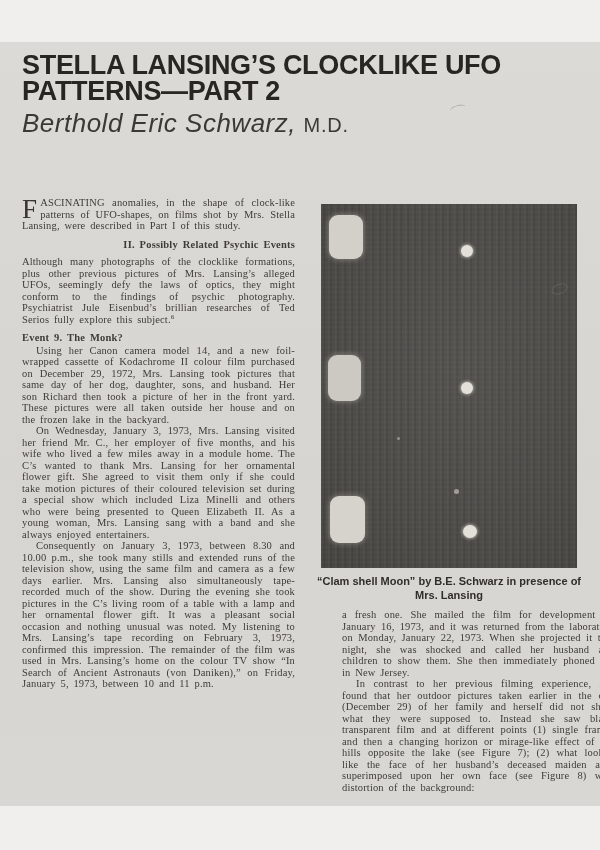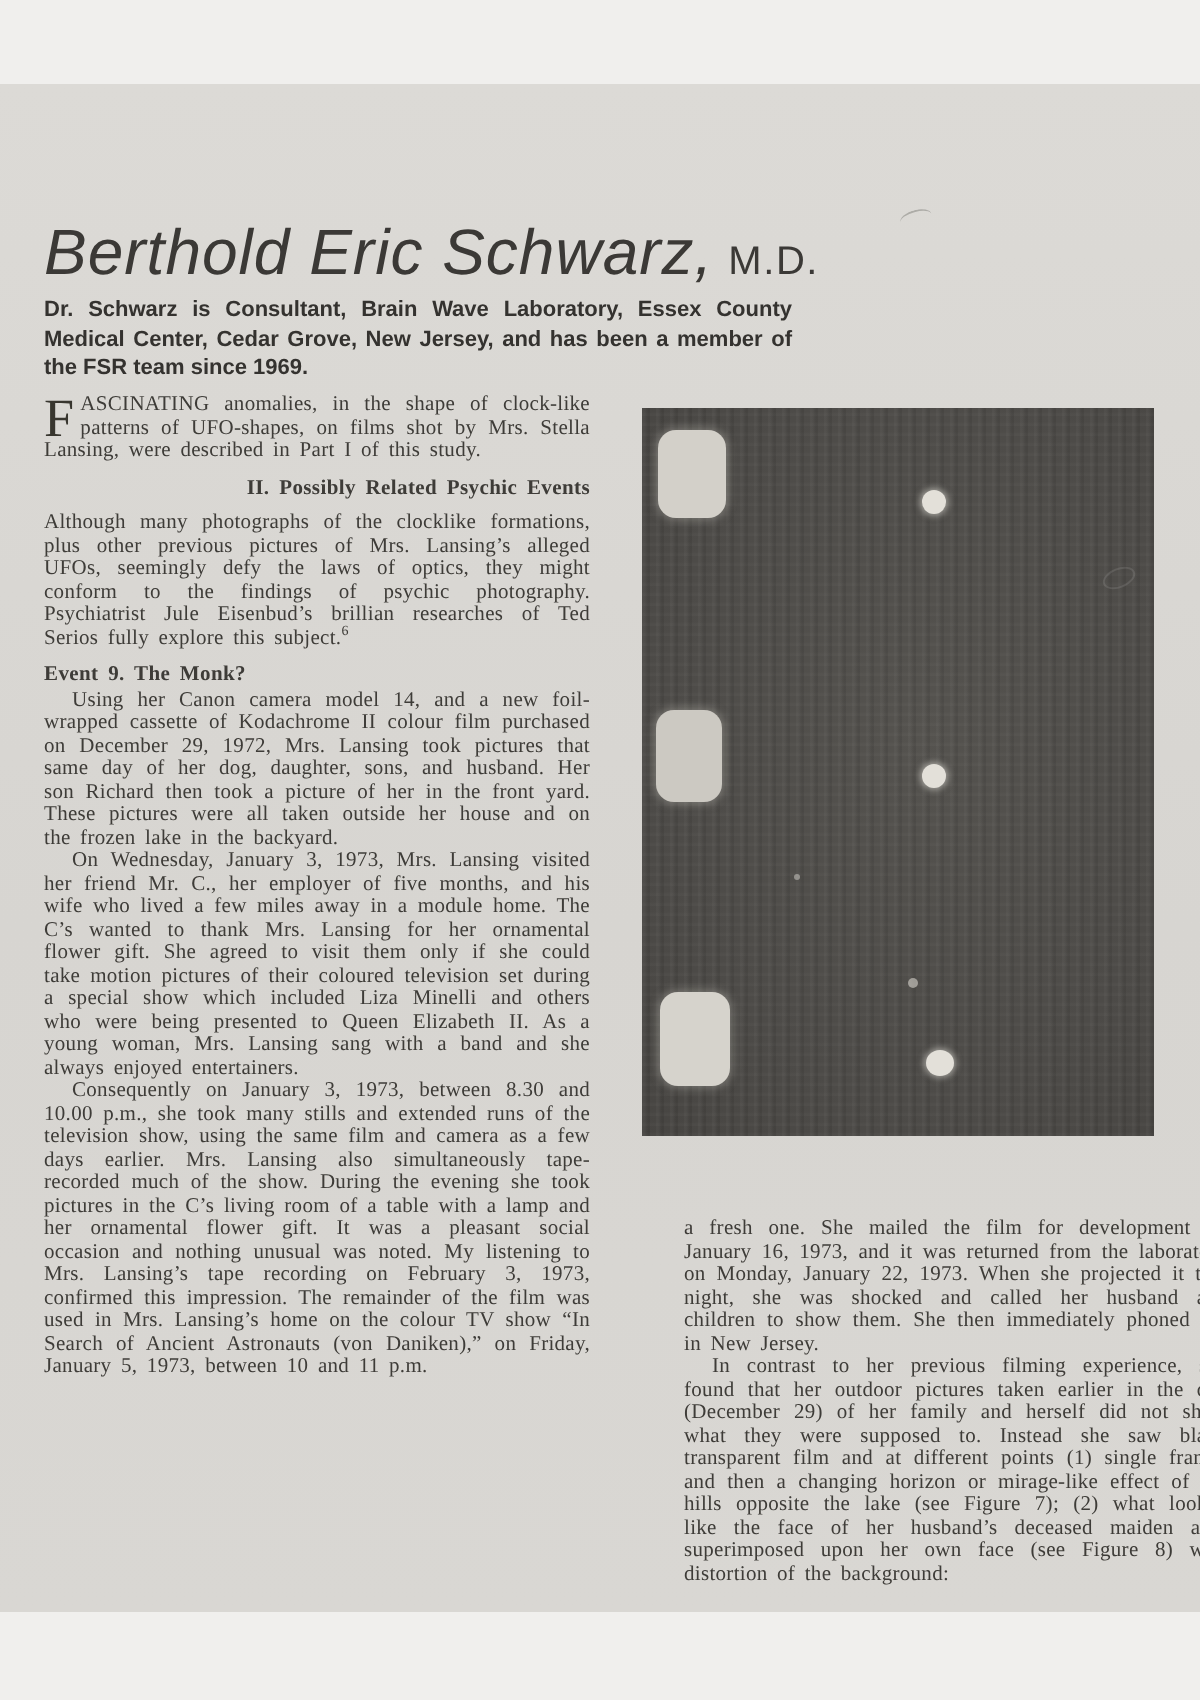--- a/index.html
+++ b/index.html
@@ -18,21 +18,21 @@
   .title{
     position:absolute;left:22px;top:10px;width:540px;
     font-family:"Liberation Sans", sans-serif;
     font-weight:bold;font-size:27px;line-height:26px;
     letter-spacing:-0.3px;color:#282623;
   }
   .author{
     position:absolute;left:22px;top:66px;width:520px;
     font-family:"Liberation Sans", sans-serif;color:#3b3936;
   }
-  .author .name{font-style:italic;font-size:32px;font-weight:400;letter-spacing:0.5px;}
+  .author .name{font-style:italic;font-size:26px;font-weight:400;letter-spacing:0.5px;}
   .author .degree{font-style:normal;font-size:20px;font-weight:500;letter-spacing:0.8px;margin-left:3px;}
   .byline{
     position:absolute;left:22px;top:106px;width:374px;
     font-family:"Liberation Sans", sans-serif;
     font-weight:bold;font-size:11px;line-height:14.5px;
     text-align:justify;color:#34322f;
   }
   
   .col{
     font-size:10.5px;line-height:11.5px;
@@ -91,27 +91,30 @@
     position:absolute;left:450px;top:63px;width:16px;height:7px;
     border-top:1px solid rgba(90,88,84,0.35);
     border-radius:50%;transform:rotate(-15deg);
   }
 </style>
 </head>
 <body>
 
 <div class="page">
 
+  <div class="title">
+    <div>STELLA LANSING’S CLOCKLIKE UFO</div>
+    <div>PATTERNS—PART 2</div>
+  </div>
 
   <div class="author">
     <span class="name">Berthold Eric Schwarz,</span>
     <span class="degree">M.D.</span>
   </div>
 
-  <div class="byline">Dr. Schwarz is Consultant, Brain Wave Laboratory, Essex County Medical Center, Cedar Grove, New Jersey, and has been a member of the FSR team since 1969.</div>
 
   <div class="scratch"></div>
 
   <div class="col col-left">
     <p>
       <span class="dropcap">F</span><span>ASCINATING anomalies, in the shape of clock-like patterns of UFO-shapes, on films shot by Mrs. Stella Lansing, were described in Part I of this study.</span>
     </p>
     <div class="section-heading">II. Possibly Related Psychic Events</div>
     <p>
       <span>Although many photographs of the clocklike formations, plus other previous pictures of Mrs. Lansing’s alleged UFOs, seemingly defy the laws of optics, they might conform to the findings of psychic photography. Psychiatrist Jule Eisenbud’s brillian researches of Ted Serios fully explore this subject.</span><sup>6</sup>
@@ -127,19 +130,20 @@
     <div class="sprocket sp2"></div>
     <div class="sprocket sp3"></div>
     <div class="moon m1"></div>
     <div class="moon m2"></div>
     <div class="moon m3"></div>
     <div class="moon m4"></div>
     <div class="moon m5"></div>
     <div class="smudge"></div>
   </div>
 
+  <div class="caption">“Clam shell Moon” by B.E. Schwarz in presence of Mrs. Lansing</div>
 
   <div class="col col-right">
     <p>a fresh one. She mailed the film for development on January 16, 1973, and it was returned from the laboratory on Monday, January 22, 1973. When she projected it that night, she was shocked and called her husband and children to show them. She then immediately phoned me in New Jersey.</p>
     <p class="indent">In contrast to her previous filming experience, she found that her outdoor pictures taken earlier in the day (December 29) of her family and herself did not show what they were supposed to. Instead she saw blank transparent film and at different points (1) single frames and then a changing horizon or mirage-like effect of the hills opposite the lake (see Figure 7); (2) what looked like the face of her husband’s deceased maiden aunt superimposed upon her own face (see Figure 8) with distortion of the background:</p>
   </div>
 
 </div>
 
 </body></html>

